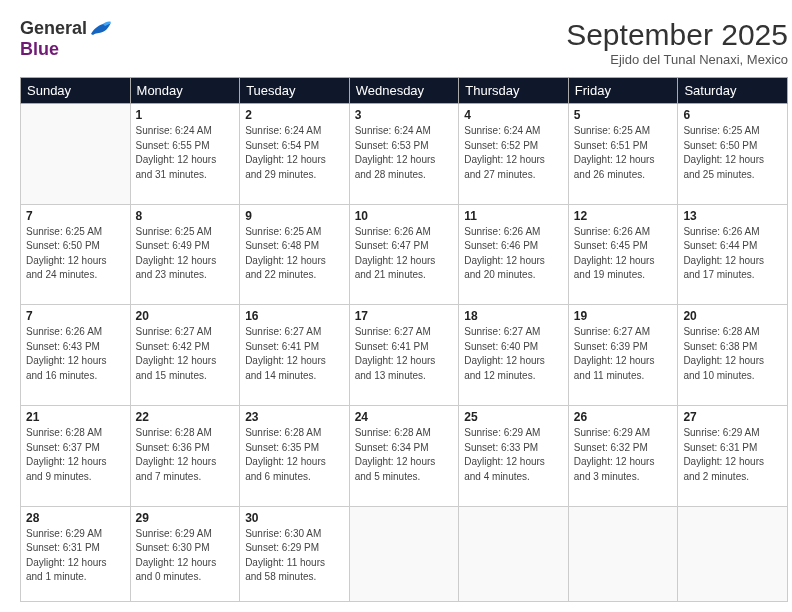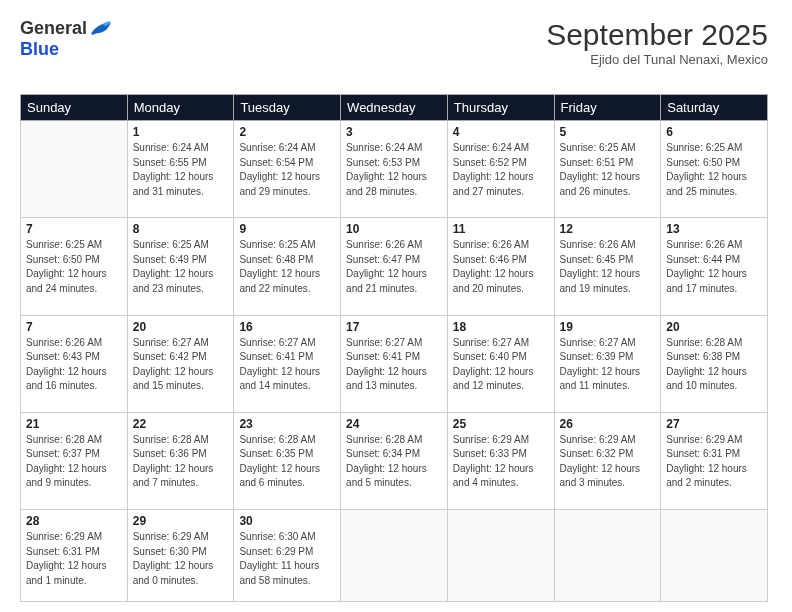--- a/index.html
+++ b/index.html
@@ -6,24 +6,23 @@
     body {
       width: 792px;
       height: 612px;
       font-family: Arial, sans-serif;
       background: #fff;
       overflow: hidden;
     }
     .page {
       width: 792px;
       height: 612px;
-      padding: 18px 24px 10px 20px;
+      padding: 18px 4px 10px 20px;
       display: flex;
       flex-direction: column;
-      gap: 17px;
     }
     .header {
       display: flex;
       justify-content: space-between;
       align-items: flex-start;
       margin-bottom: 10px;
     }
     .logo {
       display: flex;
       flex-direction: column;
@@ -34,21 +33,21 @@
       align-items: center;
     }
     .logo-general {
       font-size: 18px;
       font-weight: bold;
       color: #333;
     }
     .logo-blue {
       font-size: 18px;
       font-weight: bold;
-      color: #1d4ed8;
+      color: #701a75;
     }
     .logo-bird {
       width: 22px;
       height: 18px;
       margin-left: 2px;
     }
     .title-block {
       text-align: right;
     }
     .month-title {

